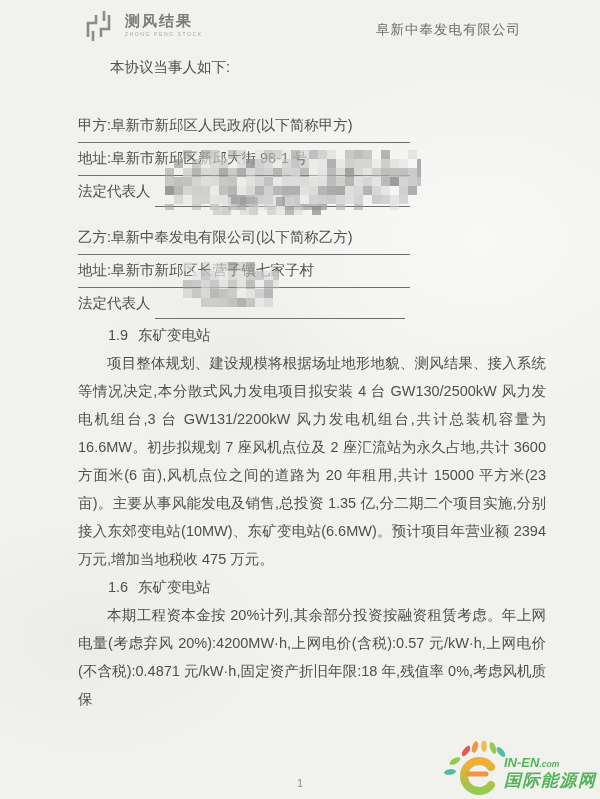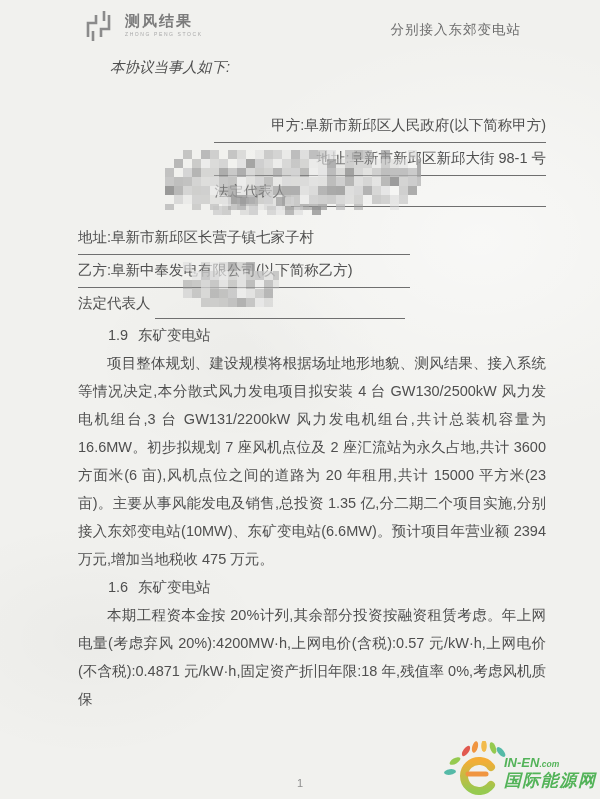--- a/index.html
+++ b/index.html
@@ -15,23 +15,23 @@
   }
   
   .logo{position:absolute;left:84px;top:9px;display:flex;align-items:flex-start;gap:9px;}
   .logo-mark{flex:0 0 auto;}
   .logo-texts{padding-top:4px;}
   .logo-title{font-size:15px;font-weight:bold;color:#7b7b7b;letter-spacing:2px;line-height:16px;}
   .logo-sub{font-size:5px;color:#a9a9a9;letter-spacing:1.6px;margin-top:2px;}
   .company-name{position:absolute;top:21px;right:79px;font-size:13.5px;color:#6d6d6d;letter-spacing:1px;}
   
   .content{position:absolute;left:78px;top:57px;width:468px;font-size:14.5px;}
-  .intro-line{margin-left:32px;line-height:20px;font-style:italic;}
+  .intro-line{margin-left:32px;line-height:20px;}
   .party-block{margin-top:0;}
-  .pa{margin-top:33px;text-align:right;}
+  .pa{margin-top:33px;}
   .pb{margin-top:13px;}
   .form-row{height:33px;line-height:31px;white-space:nowrap;}
   .u-line{display:inline-block;min-width:332px;border-bottom:1px solid #6f6f6f;padding-bottom:1px;}
   .blank-line{display:inline-block;width:255px;border-bottom:1px solid #6f6f6f;height:24px;vertical-align:bottom;margin-left:4px;}
   .blank-line.short{width:250px;}
   .para{margin:0;text-indent:2em;line-height:28px;text-align:justify;}
   .p1{margin-top:17px;}
   .sec-head{line-height:28px;margin:0 0 0 30px;}
   .sec-num{display:inline-block;min-width:30px;}
   
@@ -56,43 +56,43 @@
         <path d="M17 28 v-8 h8 v-14"></path>
         <path d="M20 2 v10"></path>
         <path d="M9 22 v10"></path>
       </g>
     </svg>
     <div class="logo-texts">
       <div class="logo-title">测风结果</div>
       <div class="logo-sub">ZHONG PENG STOCK</div>
     </div>
   </div>
-  <div class="company-name">分别接入东郊变电站</div>
+  <div class="company-name">阜新中奉发电有限公司</div>
 
   <div class="content">
     <div class="intro-line">本协议当事人如下:</div>
 
     <div class="party-block pa">
       <div class="form-row">
         <span class="u-line">甲方:阜新市新邱区人民政府(以下简称甲方)</span>
       </div>
       <div class="form-row">
         <span class="u-line">地址:阜新市新邱区新邱大街 98-1 号</span>
       </div>
       <div class="form-row">
         <span>法定代表人</span><span class="blank-line"></span>
       </div>
     </div>
 
     <div class="party-block pb">
       <div class="form-row">
+        <span class="u-line">乙方:阜新中奉发电有限公司(以下简称乙方)</span>
+      </div>
+      <div class="form-row">
         <span class="u-line">地址:阜新市新邱区长营子镇七家子村</span>
-      </div>
-      <div class="form-row">
-        <span class="u-line">乙方:阜新中奉发电有限公司(以下简称乙方)</span>
       </div>
       <div class="form-row">
         <span>法定代表人</span><span class="blank-line short"></span>
       </div>
     </div>
 
 
     <p class="sec-head"><span class="sec-num">1.9</span><span>东矿变电站</span></p>
     <p class="para">项目整体规划、建设规模将根据场址地形地貌、测风结果、接入系统等情况决定,本分散式风力发电项目拟安装 4 台 GW130/2500kW 风力发电机组台,3 台 GW131/2200kW 风力发电机组台,共计总装机容量为 16.6MW。初步拟规划 7 座风机点位及 2 座汇流站为永久占地,共计 3600 方面米(6 亩),风机点位之间的道路为 20 年租用,共计 15000 平方米(23 亩)。主要从事风能发电及销售,总投资 1.35 亿,分二期二个项目实施,分别接入东郊变电站(10MW)、东矿变电站(6.6MW)。预计项目年营业额 2394 万元,增加当地税收 475 万元。</p>
 

